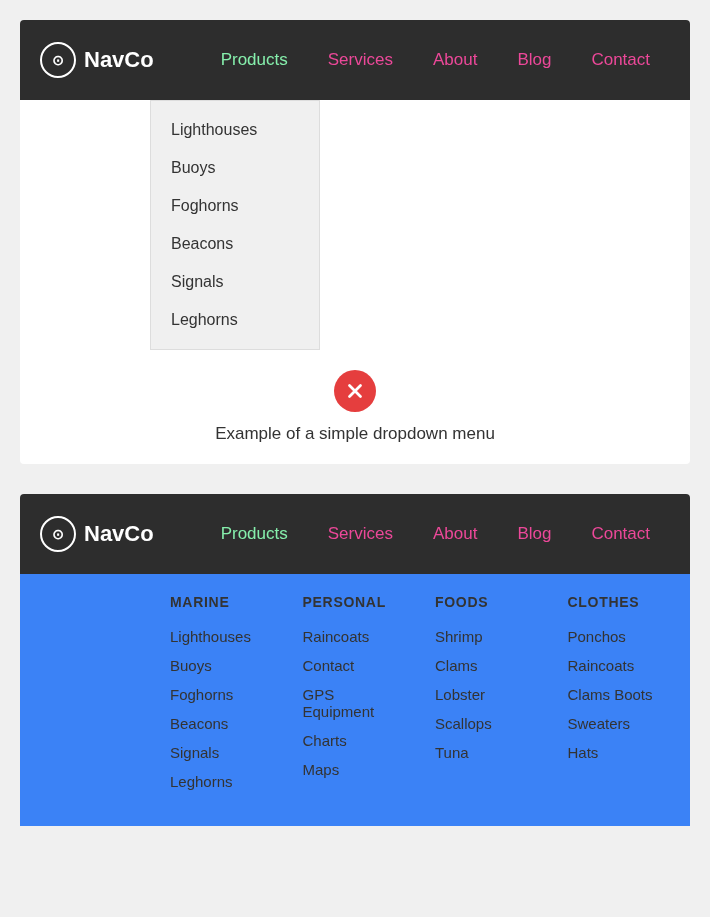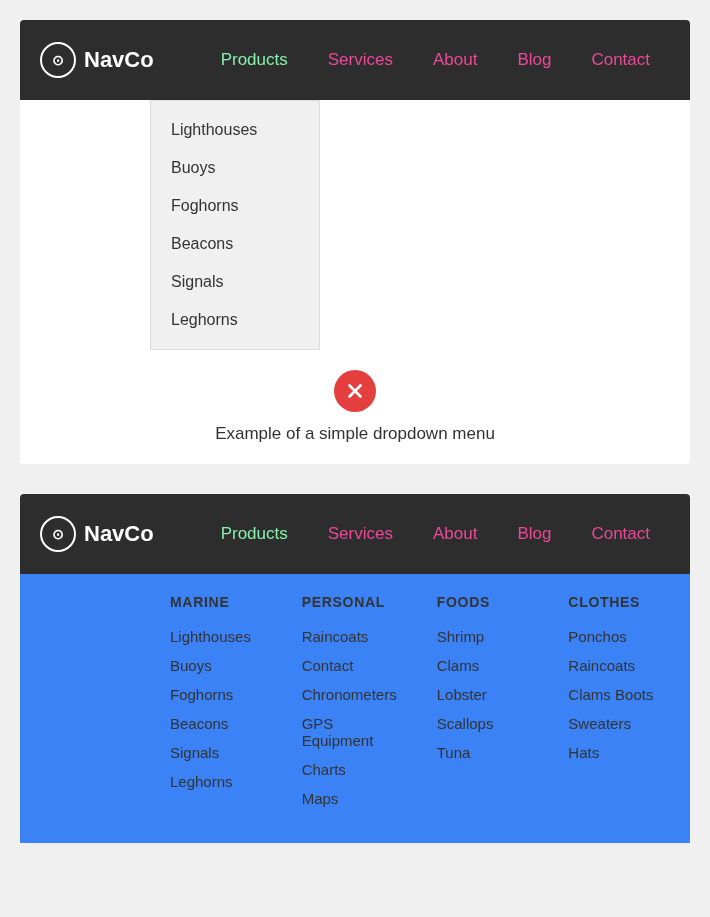--- a/index.html
+++ b/index.html
@@ -237,21 +237,20 @@
         <a class="mega-col-item">Foghorns</a>
         <a class="mega-col-item">Beacons</a>
         <a class="mega-col-item">Signals</a>
         <a class="mega-col-item">Leghorns</a>
       </div>
 
       <div class="mega-col">
         <div class="mega-col-header">PERSONAL</div>
         <a class="mega-col-item">Raincoats</a>
         <a class="mega-col-item">Contact</a>
-        <a class="mega-col-item">Chronometers</a>
         <a class="mega-col-item">GPS Equipment</a>
         <a class="mega-col-item">Charts</a>
         <a class="mega-col-item">Maps</a>
       </div>
 
       <div class="mega-col">
         <div class="mega-col-header">FOODS</div>
         <a class="mega-col-item">Shrimp</a>
         <a class="mega-col-item">Clams</a>
         <a class="mega-col-item">Lobster</a>

